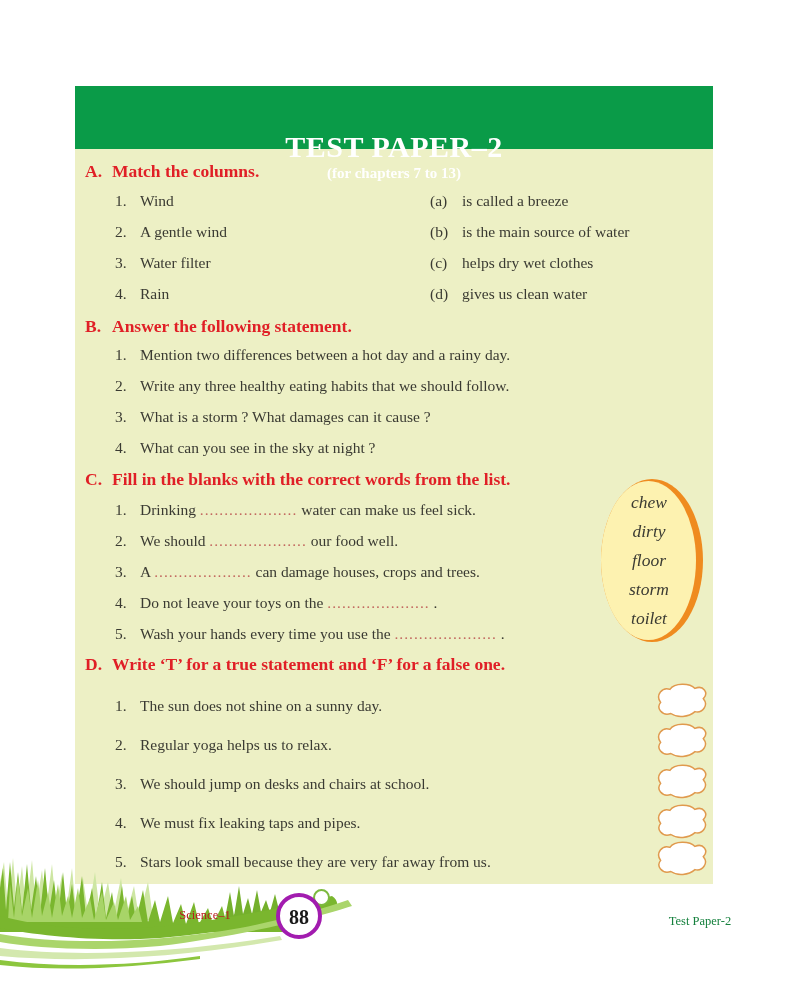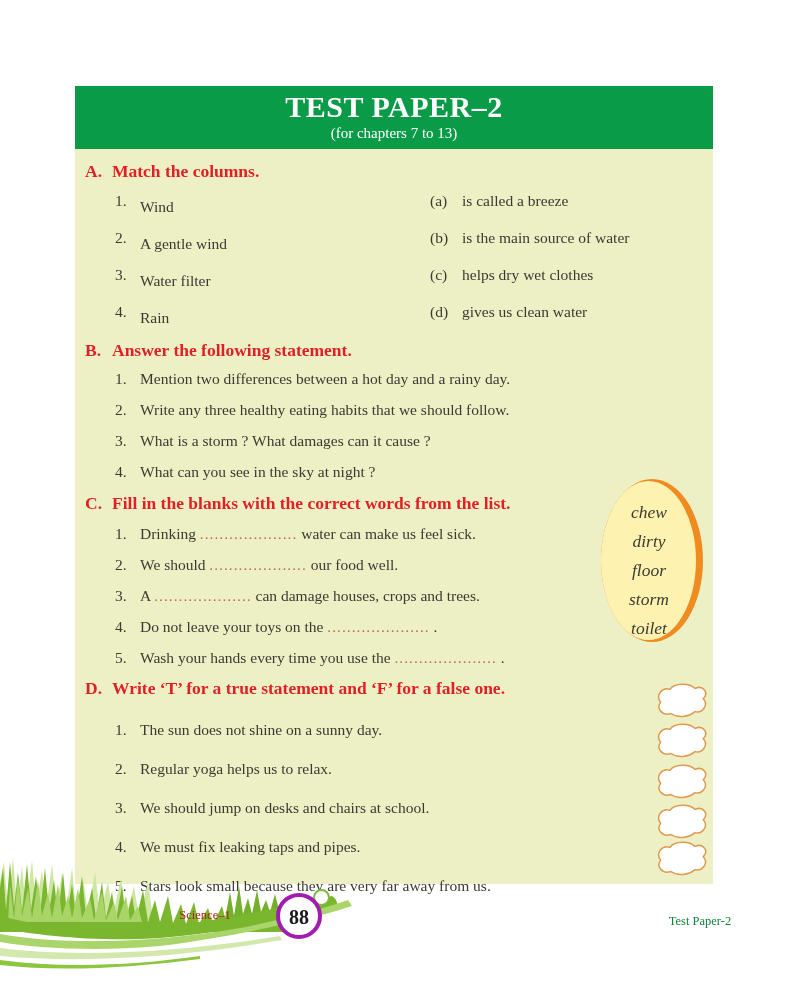--- a/index.html
+++ b/index.html
@@ -8,50 +8,50 @@
     font-family:"Liberation Serif", serif; overflow:hidden;
   }
   .panel {
     position:absolute; left:75px; top:86px; width:638px; height:798px;
     background:#edf0c5;
   }
   .header {
     width:100%; height:63px; background:#0a9b48; color:#ffffff;
     text-align:center; box-sizing:border-box; padding-top:5px;
   }
-  .header .title { font-size:30px; font-weight:bold; letter-spacing:0.5px; line-height:32px; }
-  .header .subtitle { font-size:15px; font-weight:normal; line-height:20px; }
+  .header .title { font-size:30px; font-weight:bold; letter-spacing:0.5px; line-height:32px;margin-top:40px; }
+  .header .subtitle { font-size:15px; font-weight:bold; line-height:20px; }
 
   .sec-head { display:flex; color:#e01f26; font-weight:bold; font-size:17.5px; line-height:24px; }
   .sec-letter { width:27px; margin-left:10px; }
   .sec-title { flex:1; }
 
   .row { display:flex; line-height:31px; font-size:15.5px; color:#3a3a32; }
   .num { width:25px; margin-left:40px; flex:none; }
-  .mleft { width:290px; flex:none;margin-top:6px; }
+  .mleft { width:290px; flex:none; }
   .mtag { width:32px; flex:none; }
   .mright { flex:1; }
   .qtext { flex:1; }
   .blank-dots { color:#c2685f; letter-spacing:1px; }
 
   .sec-a .sec-head { margin-top:10px; }
   .sec-a .rows { margin-top:2px; }
   .sec-b .sec-head { margin-top:5px; }
   .sec-b .rows { margin-top:1px; }
   .sec-c .sec-head { margin-top:4px; }
   .sec-c .rows { margin-top:3px; }
   .sec-c .qtext { max-width:450px; }
   .sec-d .sec-head { margin-top:3px; }
   .sec-d .rows { margin-top:10px; }
   .sec-d .row { line-height:39px; }
 
   .word-oval { position:absolute; left:525px; top:392px; width:104px; height:165px; }
   .word-oval svg { position:absolute; left:0; top:0; }
   .word-list {
-    position:absolute; left:0; top:20px; width:98px; text-align:center;
+    position:absolute; left:0; top:10px; width:98px; text-align:center;
     font-style:italic; font-size:17.5px; line-height:29px; color:#3b3b33;
   }
 
   .blob { position:absolute; width:52px; height:37px; }
   .blob-1 { left:581px; top:596px; }
   .blob-2 { left:581px; top:636px; }
   .blob-3 { left:581px; top:677px; }
   .blob-4 { left:581px; top:717px; }
   .blob-5 { left:581px; top:754px; }
 

